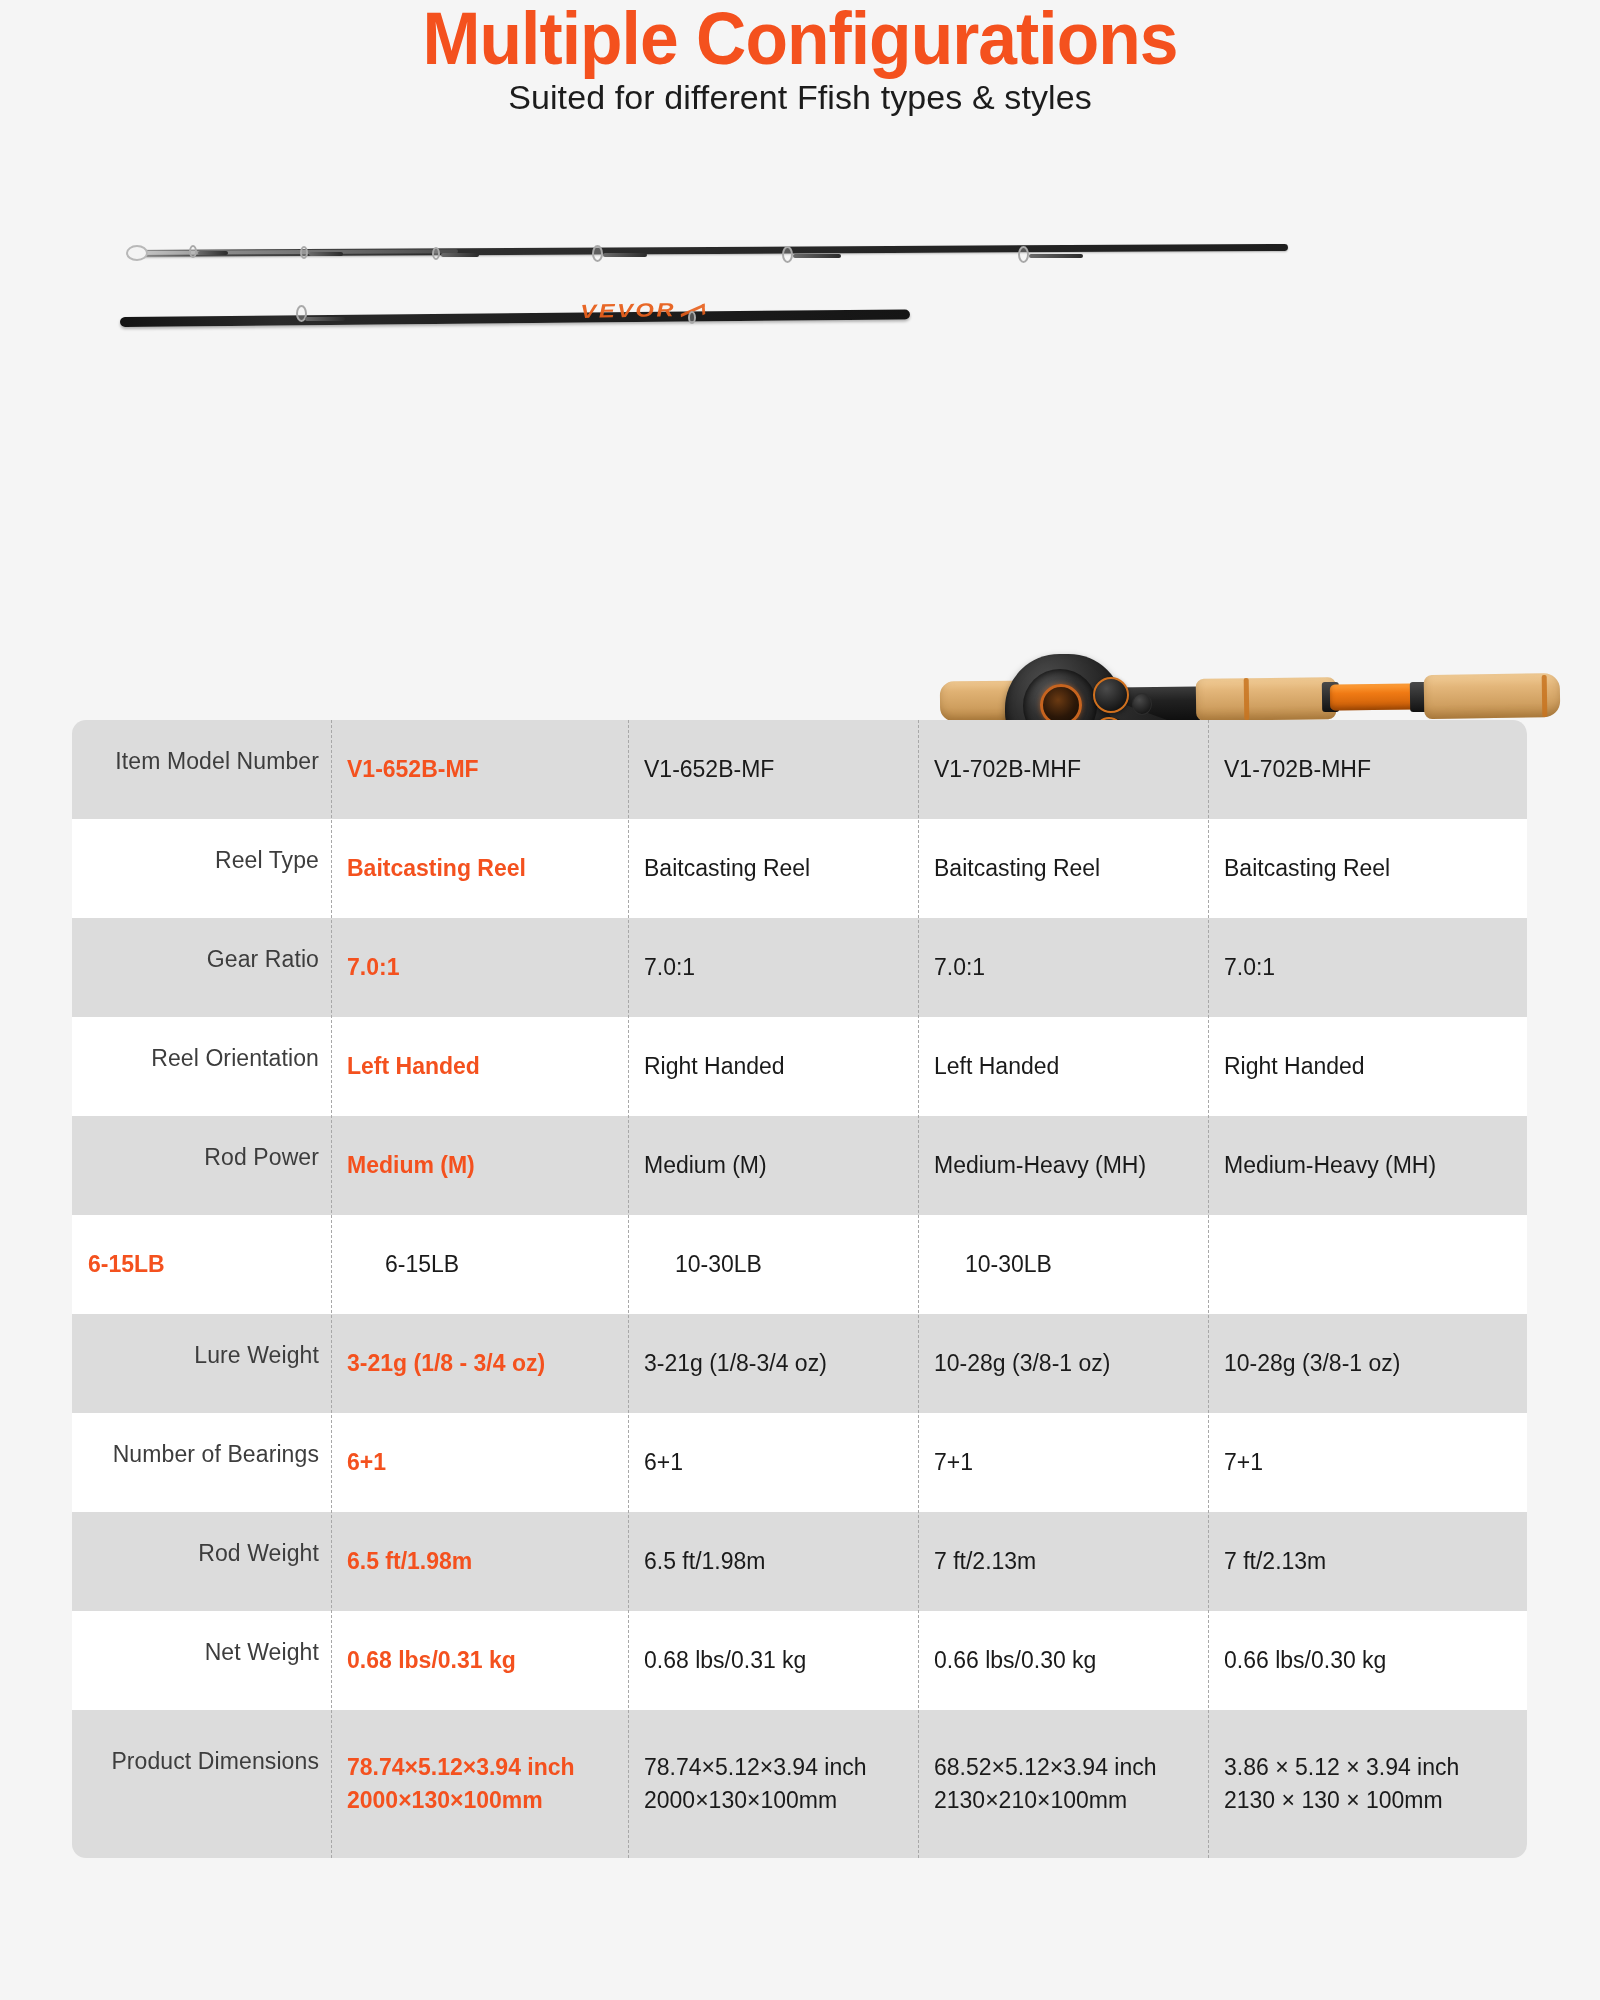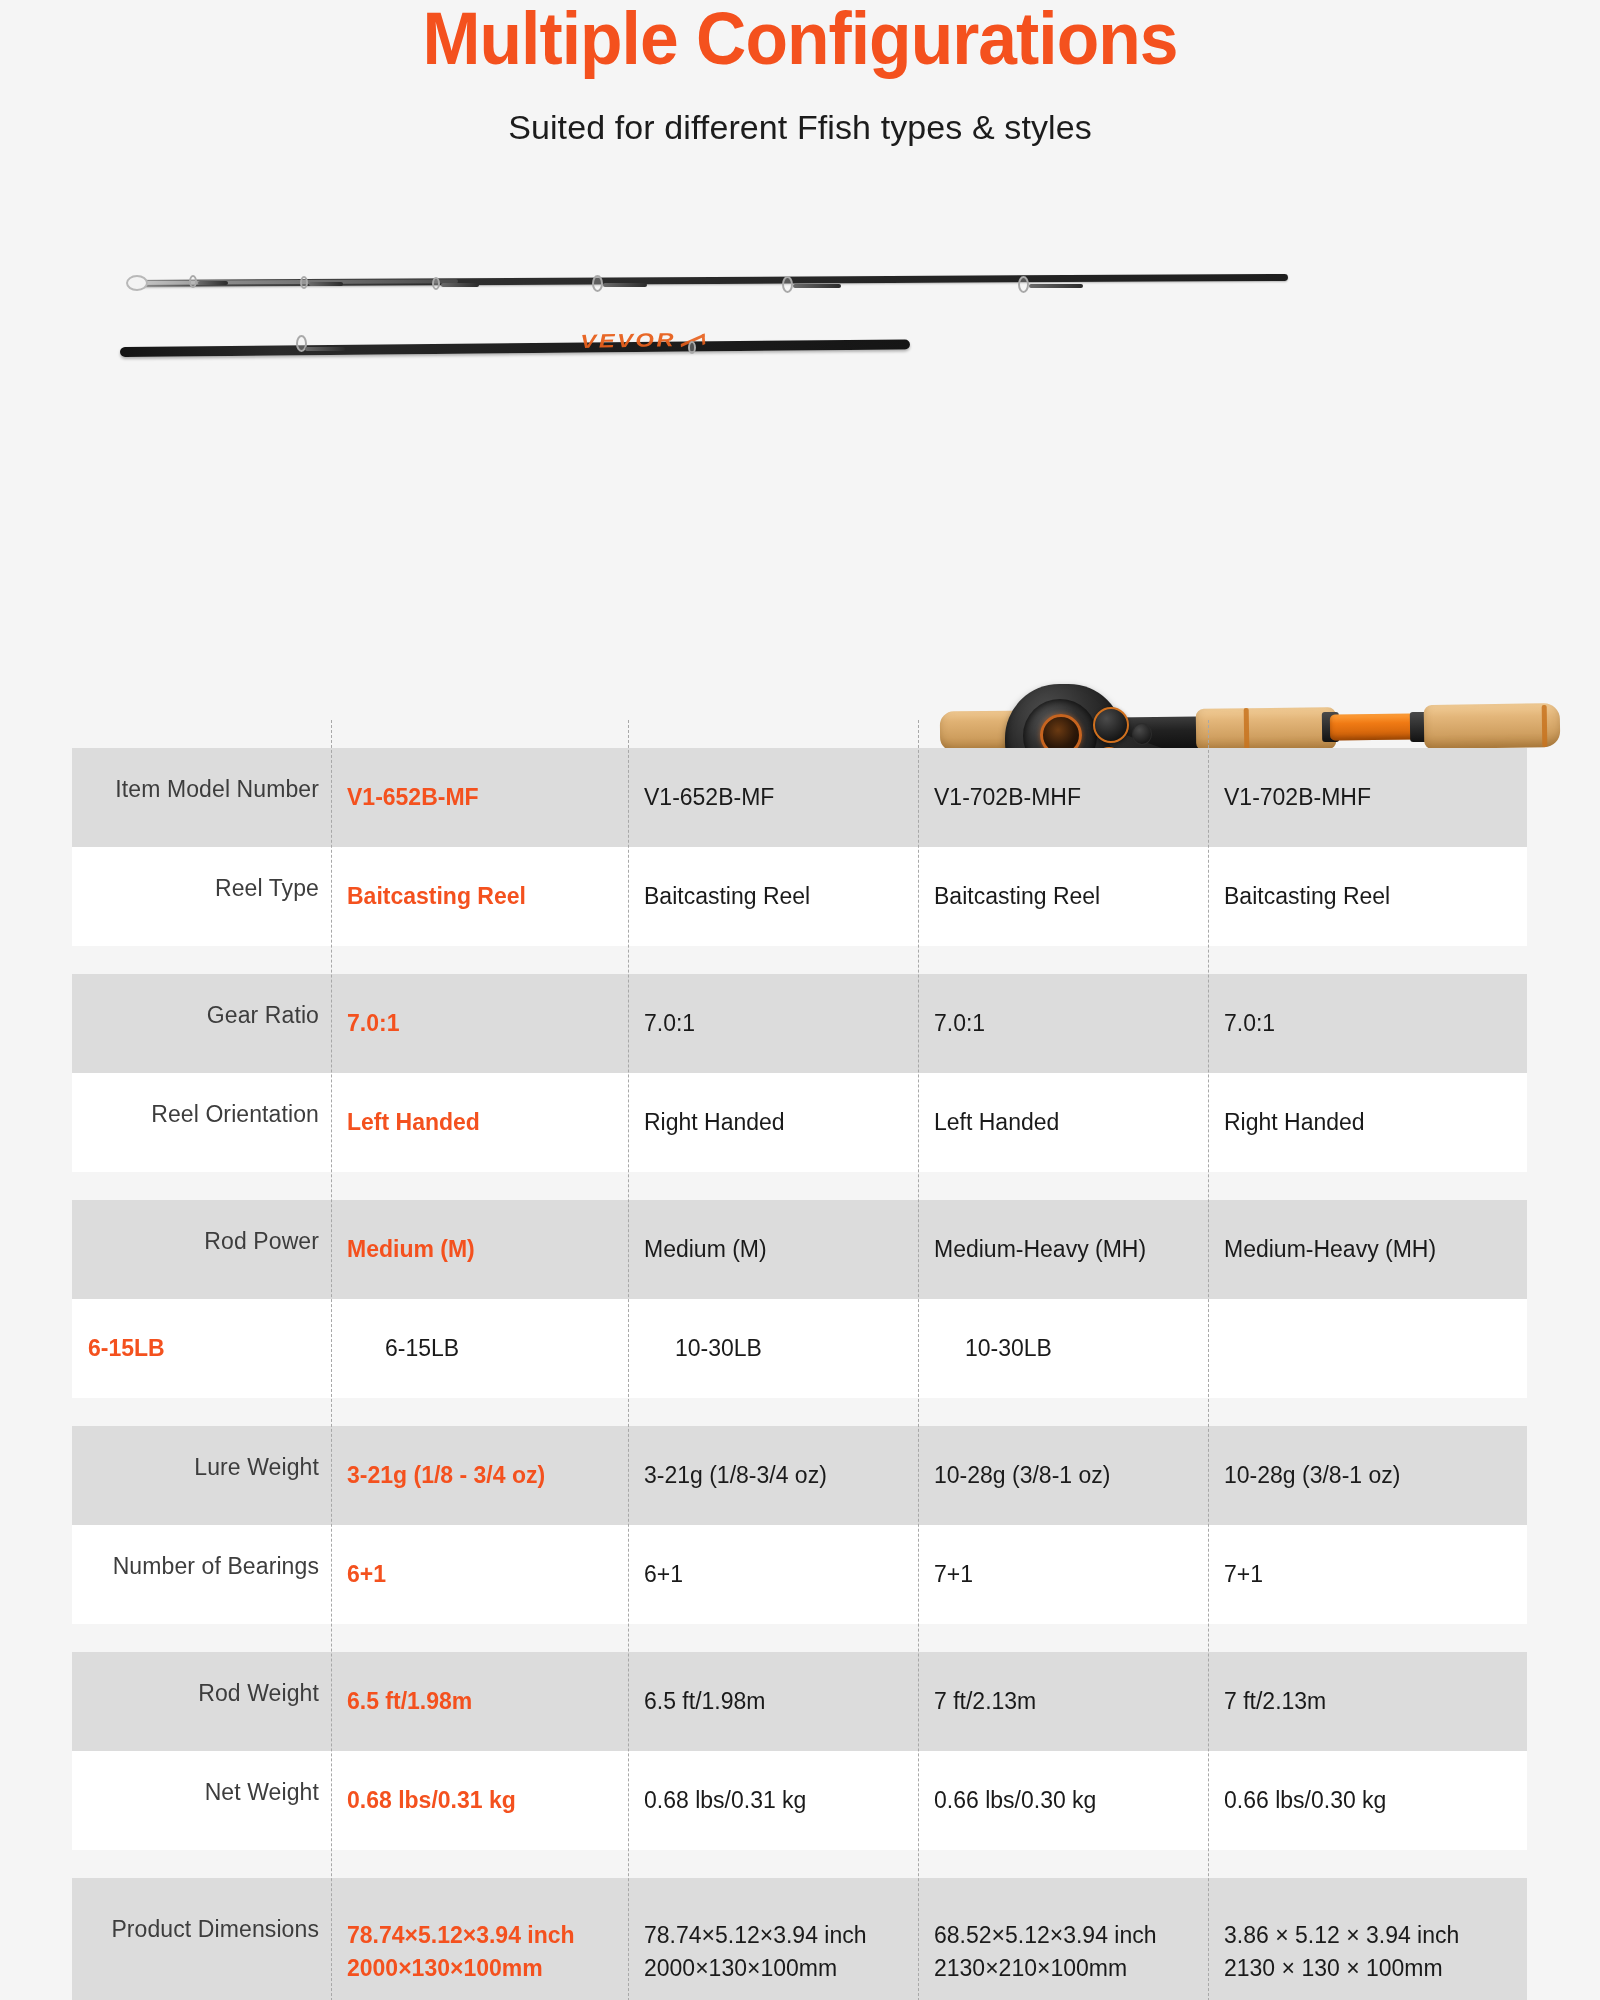--- a/index.html
+++ b/index.html
@@ -15,21 +15,20 @@
   .title {
     font-family:"Liberation Sans Narrow","Liberation Sans", sans-serif;
     font-size:74px;
     font-weight:bold;
     letter-spacing:-1px;
     color:#f4511e;
     line-height:1.05;
     transform:scaleX(0.94);
   }
   .subtitle {
-    margin-top:30px;
     font-size:34px;
     color:#1c1c1c;
     font-weight:400;
     letter-spacing:0.1px;
   }
 
   
   .product { position:relative; width:1600px; height:240px; margin-top:52px; }
 
   .rod-piece { position:absolute; }
@@ -183,21 +182,21 @@
 
   
   .spec-table {
     position:absolute;
     left:72px; top:720px;
     width:1455px;
     border-radius:14px;
     overflow:hidden;
   }
   .spec-row { display:flex; align-items:center; height:99px; position:relative; }
-  .spec-row.shade { background:#dcdcdc;margin-top:28px; }
+  .spec-row.shade { background:#dcdcdc; }
   .spec-row.plain { background:#ffffff; }
   .spec-row.tall { height:148px; }
 
   .cell-label {
     width:259px; flex:0 0 259px;
     text-align:right;
     padding-right:12px;
     font-size:23px;
     color:#3d3d3d;
     letter-spacing:0.1px;

